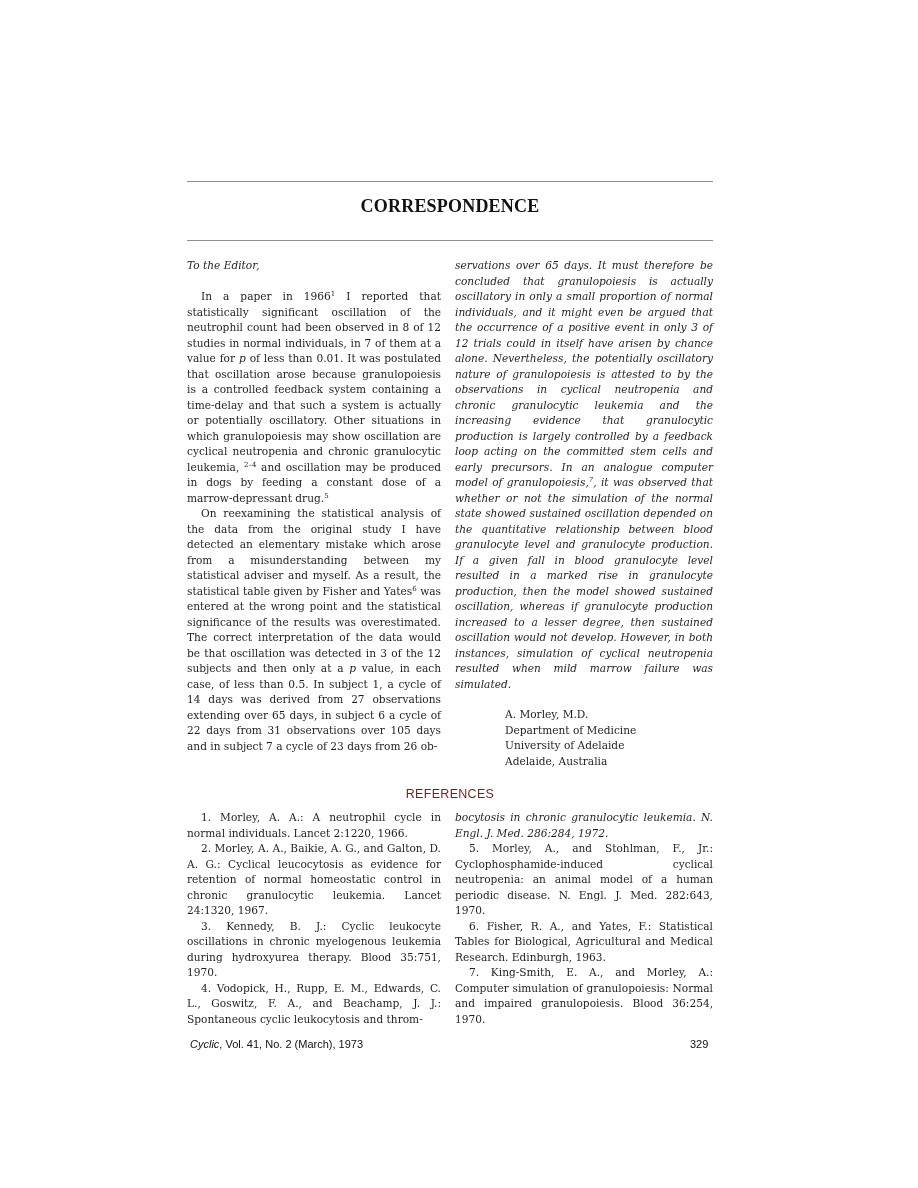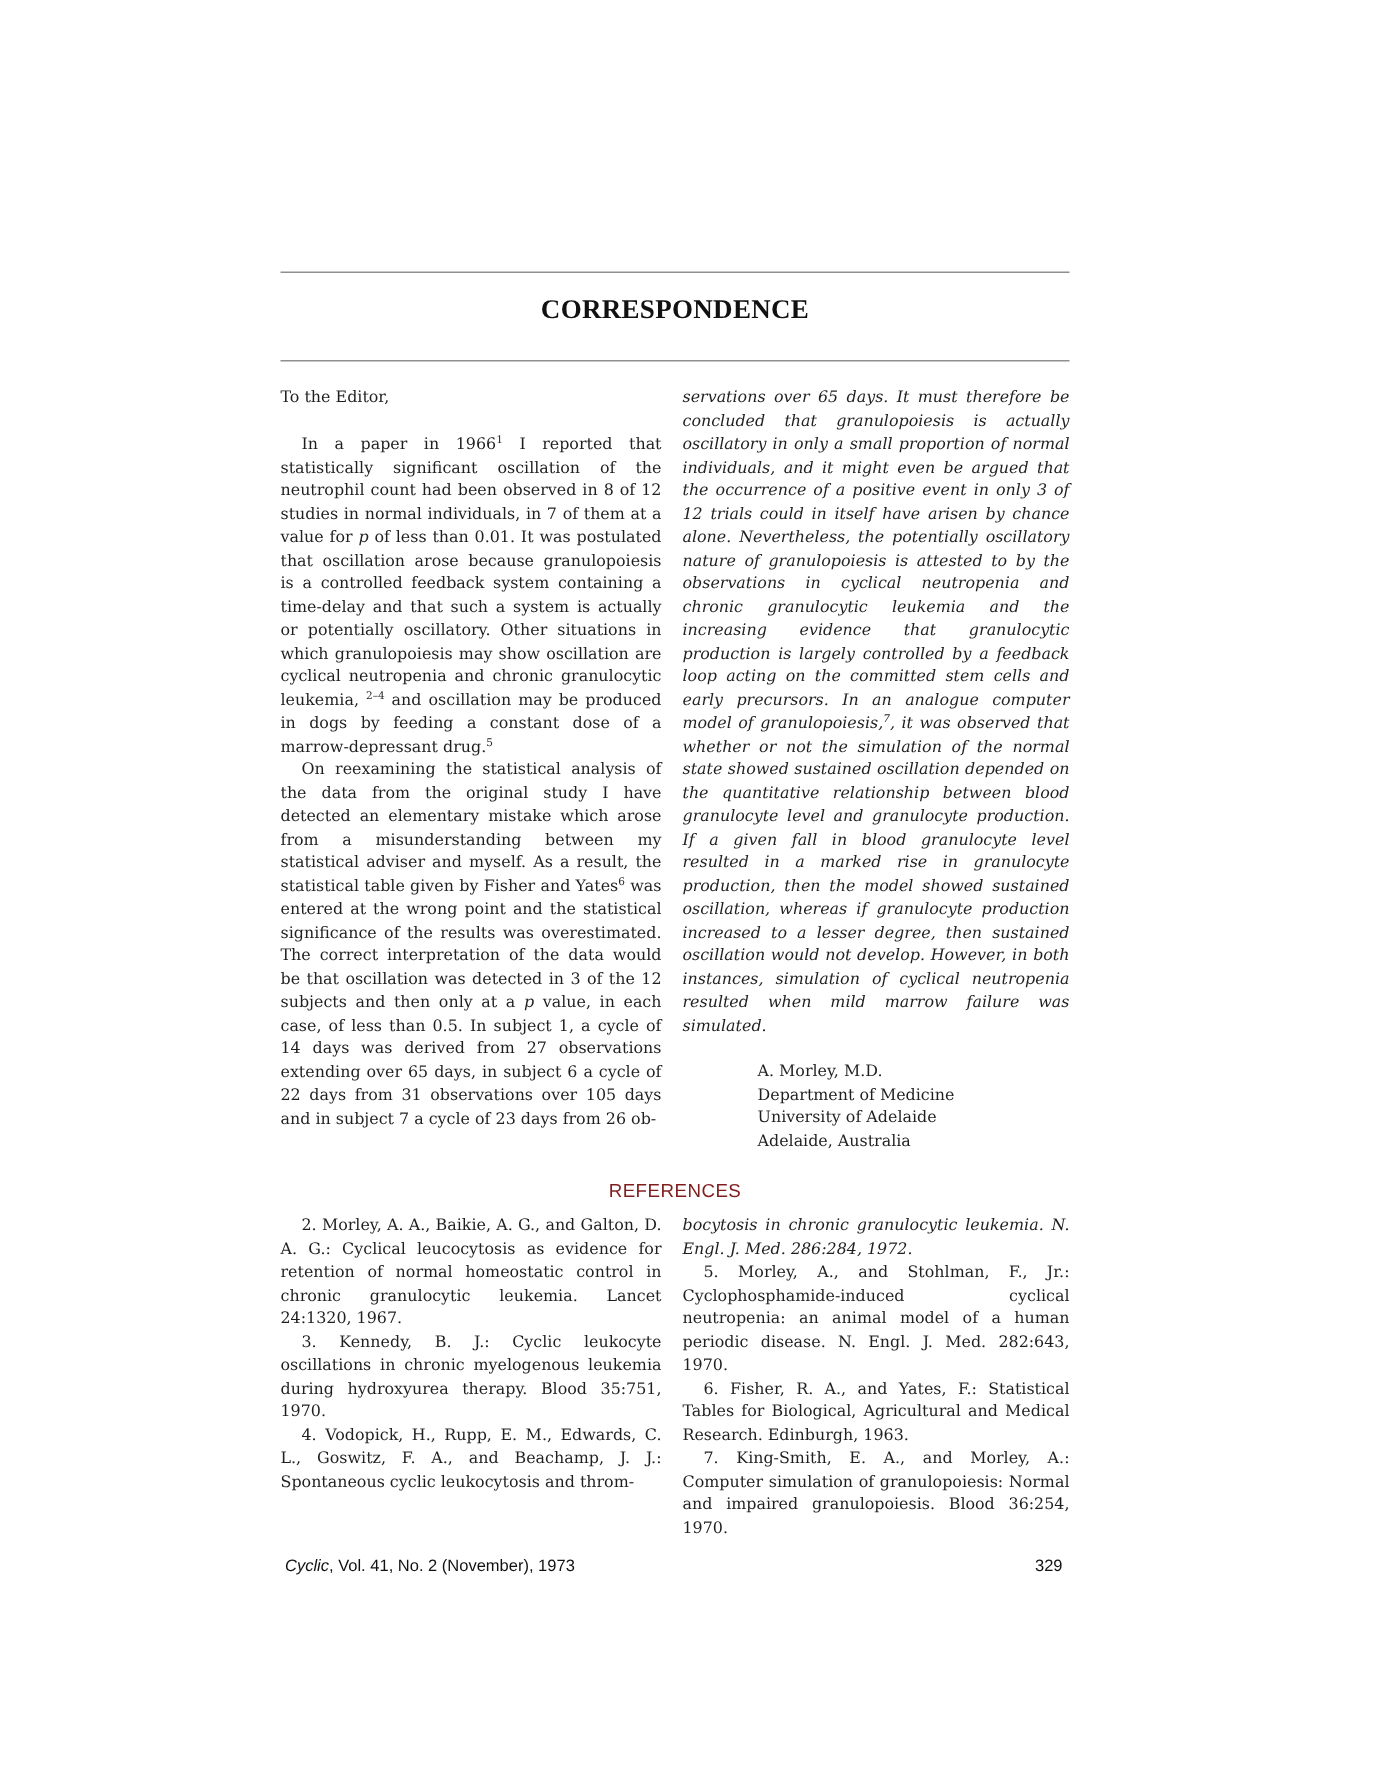--- a/index.html
+++ b/index.html
@@ -6,21 +6,21 @@
   body { width:918px; height:1188px; position:relative; overflow:hidden; color:#1a1a1a; }
   .rule { position:absolute; left:187px; width:526px; height:0; border-top:1px solid #6a6a6a; opacity:0.75; }
   .title { position:absolute; left:187px; width:526px; top:196px; text-align:center;
            font-family:"Liberation Serif", serif; font-weight:bold; font-size:18px; letter-spacing:0.2px; color:#111; }
   .col { position:absolute; font-family:"DejaVu Serif", serif; font-size:10.6px; line-height:15.5px;
          text-align:justify; color:#1f1f1f; }
   .col p { margin:0; text-indent:14px; }
   .col p.noindent { text-indent:0;font-style:italic; }
   .left { left:187px; top:258px; width:254px; }
   .right { left:455px; top:258px; width:258px; }
-  .salutation { text-indent:0 !important; margin-bottom:15.5px !important; }
+  .salutation { font-style:italic; text-indent:0 !important; margin-bottom:15.5px !important; }
   .sig { margin-top:15px; margin-left:50px; text-align:left; }
   .sig div { line-height:15.5px; }
   .refhead { position:absolute; left:187px; width:526px; top:787px; text-align:center;
              font-family:"Liberation Sans", sans-serif; font-size:12.5px; color:#7f1d1d; letter-spacing:0.3px; }
   .refs-left { left:187px; top:810px; width:254px; }
   .refs-right { left:455px; top:810px; width:258px; }
   .footer { position:absolute; top:1038px; font-family:"Liberation Sans", sans-serif; font-size:11px; color:#111; }
   .footer-left { left:190px; }
   .footer-right { left:690px; }
   .footer i { font-style:italic; }
@@ -46,26 +46,27 @@
     <div>A. Morley, M.D.</div>
     <div>Department of Medicine</div>
     <div>University of Adelaide</div>
     <div>Adelaide, Australia</div>
   </div>
 </div>
 
 <div class="refhead">REFERENCES</div>
 
 <div class="col refs-left">
+  <p>1. Morley, A. A.: A neutrophil cycle in normal individuals. Lancet 2:1220, 1966.</p>
   <p>2. Morley, A. A., Baikie, A. G., and Galton, D. A. G.: Cyclical leucocytosis as evidence for retention of normal homeostatic control in chronic granulocytic leukemia. Lancet 24:1320, 1967.</p>
   <p>3. Kennedy, B. J.: Cyclic leukocyte oscillations in chronic myelogenous leukemia during hydroxyurea therapy. Blood 35:751, 1970.</p>
   <p>4. Vodopick, H., Rupp, E. M., Edwards, C. L., Goswitz, F. A., and Beachamp, J. J.: Spontaneous cyclic leukocytosis and throm-</p>
 </div>
 
 <div class="col refs-right">
   <p class="noindent">bocytosis in chronic granulocytic leukemia. N. Engl. J. Med. 286:284, 1972.</p>
   <p>5. Morley, A., and Stohlman, F., Jr.: Cyclophosphamide-induced cyclical neutropenia: an animal model of a human periodic disease. N. Engl. J. Med. 282:643, 1970.</p>
   <p>6. Fisher, R. A., and Yates, F.: Statistical Tables for Biological, Agricultural and Medical Research. Edinburgh, 1963.</p>
   <p>7. King-Smith, E. A., and Morley, A.: Computer simulation of granulopoiesis: Normal and impaired granulopoiesis. Blood 36:254, 1970.</p>
 </div>
 
-<div class="footer footer-left"><i>Cyclic</i><span>, Vol. 41, No. 2 (November), 1973</span></div>
+<div class="footer footer-left"><i>Cyclic</i><span>, Vol. 41, No. 2 (March), 1973</span></div>
 <div class="footer footer-right">329</div>
 
 </body></html>

